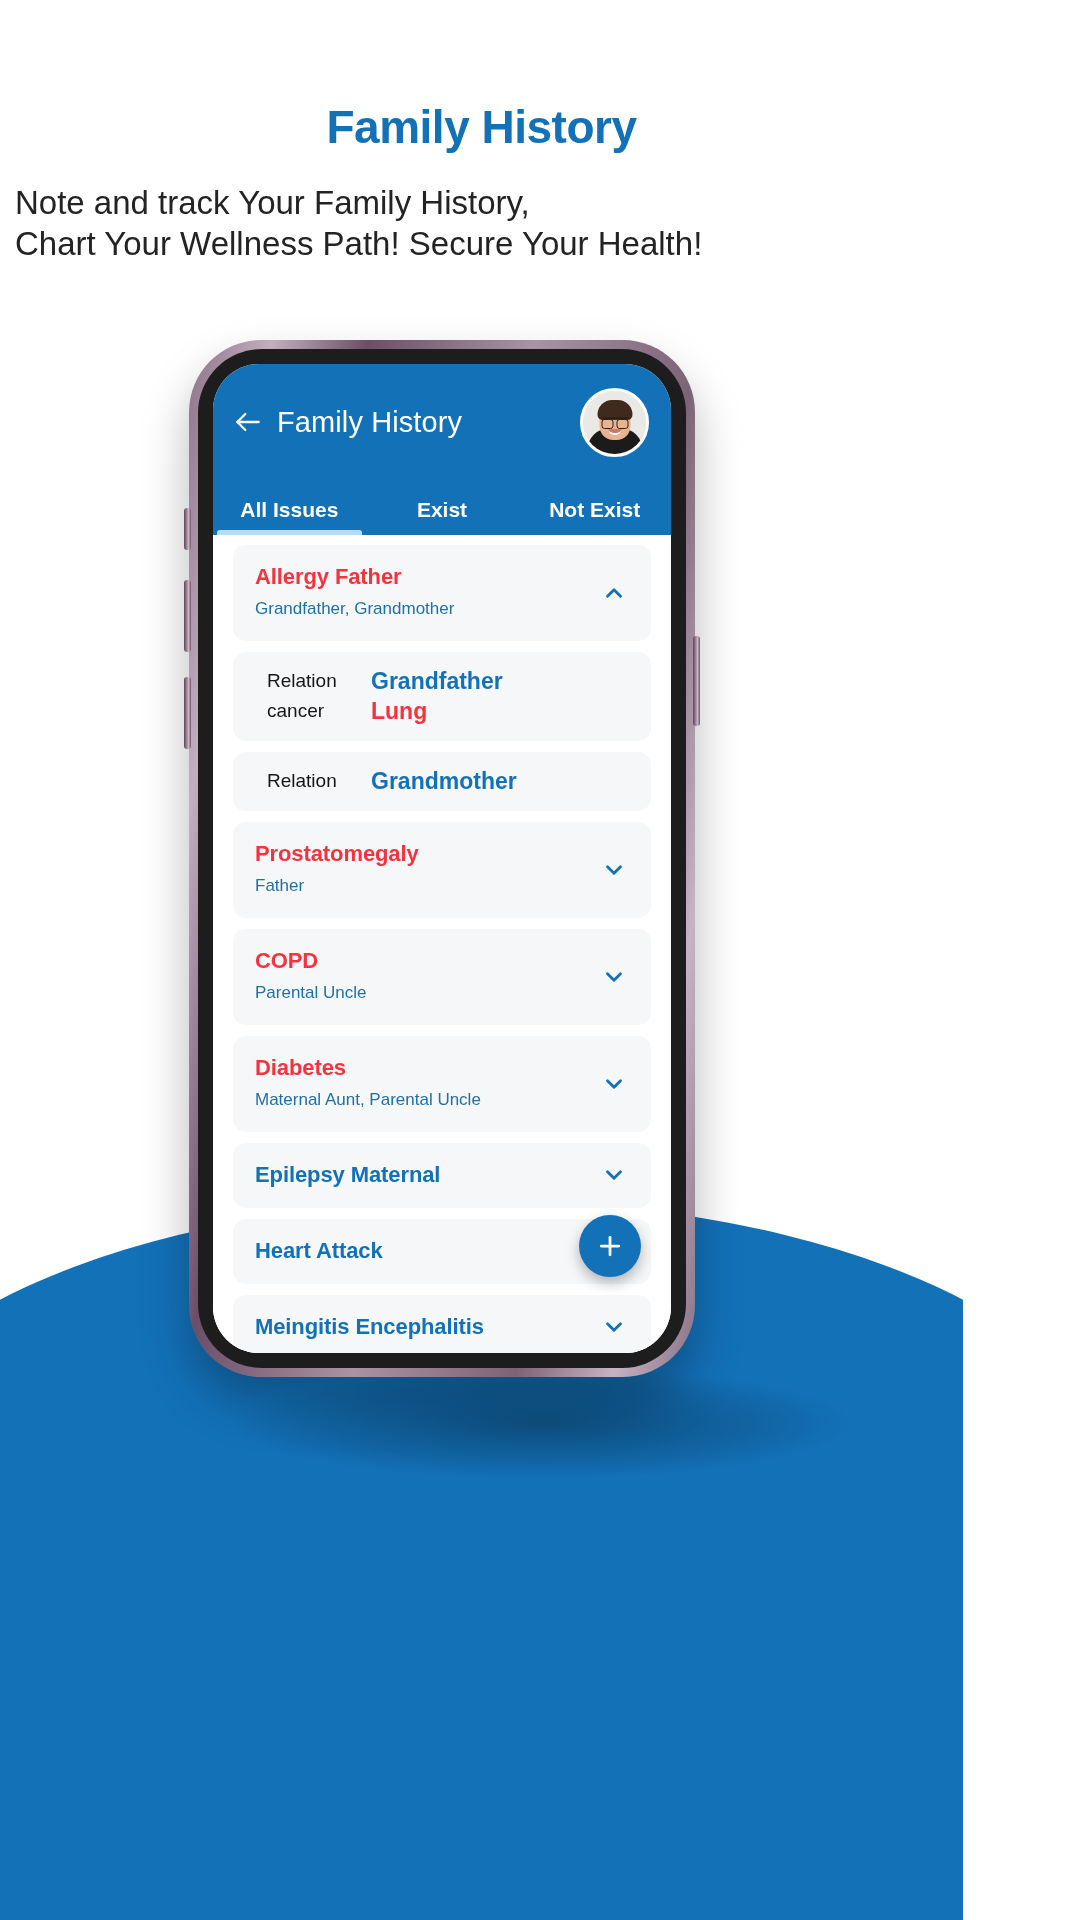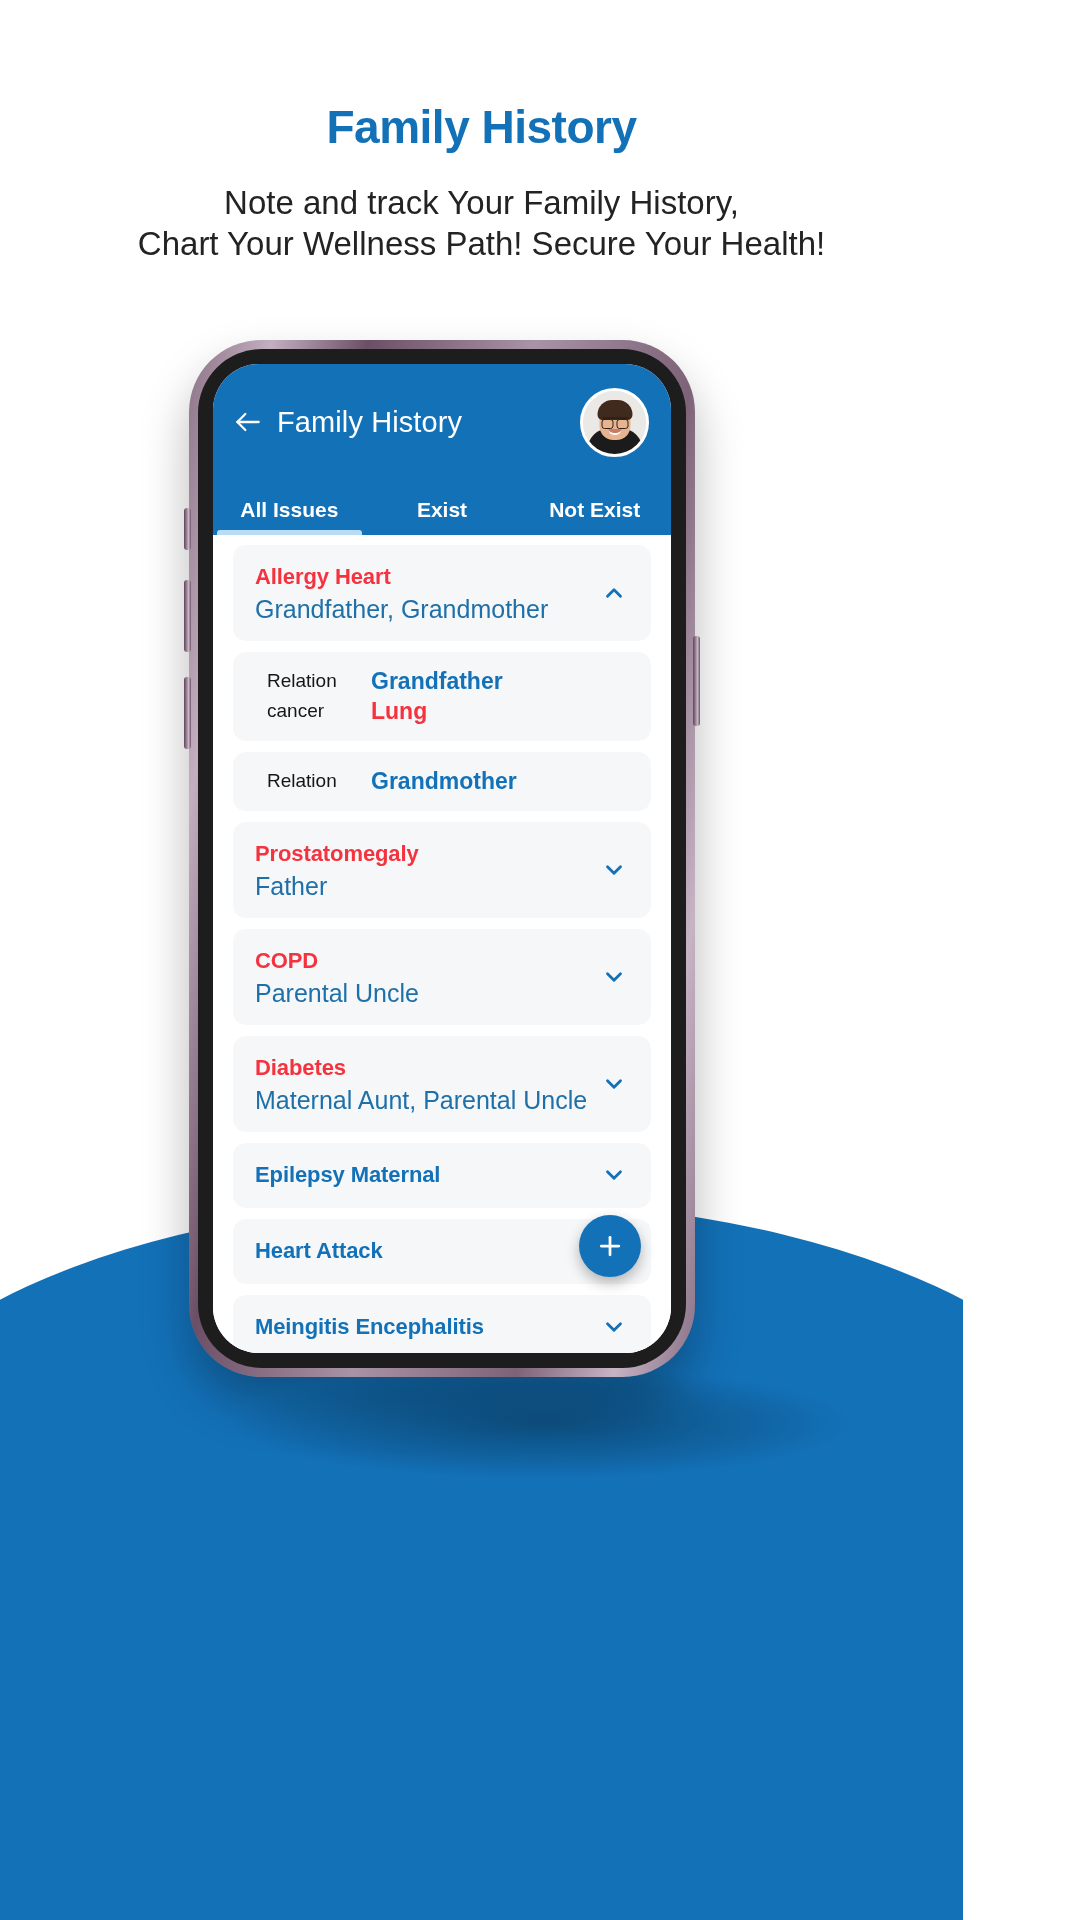--- a/index.html
+++ b/index.html
@@ -40,23 +40,23 @@
     text-align: center;
     font-size: 46px;
     font-weight: 700;
     letter-spacing: -0.5px;
     color: #1371B8;
     z-index: 5;
   }
   .subhead {
     position: absolute;
     top: 182px;
-    left: 0;
+    left: 15px;
     width: 100%;
-    text-align: center;
+    text-align: left;
     font-size: 33px;
     font-weight: 400;
     line-height: 41px;
     color: #232323;
     z-index: 5;
   }
   .subhead .line { display: block; }
 
   
   .phone-wrap {
@@ -224,21 +224,21 @@
   .card-main { flex: 1 1 auto; min-width: 0; }
   .card-title {
     font-size: 22px;
     font-weight: 700;
     line-height: 30px;
     letter-spacing: -0.1px;
   }
   .card-title.red  { color: #F5333F; }
   .card-title.blue { color: #1371B8; }
   .card-sub {
-    font-size: 25px;
+    font-size: 17px;
     color: #1F6FA8;
     line-height: 28px;
     margin-top: 3px;
     white-space: nowrap;
     overflow: hidden;
   }
   .chev {
     flex: 0 0 auto;
     width: 30px; height: 30px;
     margin-left: 12px;
@@ -353,21 +353,21 @@
           <div class="tab active">All Issues</div>
           <div class="tab">Exist</div>
           <div class="tab">Not Exist</div>
         </div>
       </div>
 
       <div class="list">
 
         <div class="card">
           <div class="card-main">
-            <div class="card-title red">Allergy Heart</div>
+            <div class="card-title red">Allergy Father</div>
             <div class="card-sub">Grandfather, Grandmother</div>
           </div>
           <div class="chev">
             <svg width="26" height="26" viewBox="0 0 24 24" fill="none" stroke="#1371B8" stroke-width="2.6" stroke-linecap="round" stroke-linejoin="round">
               <polyline points="6,15 12,9 18,15"></polyline>
             </svg>
           </div>
         </div>
 
         <div class="detail">

